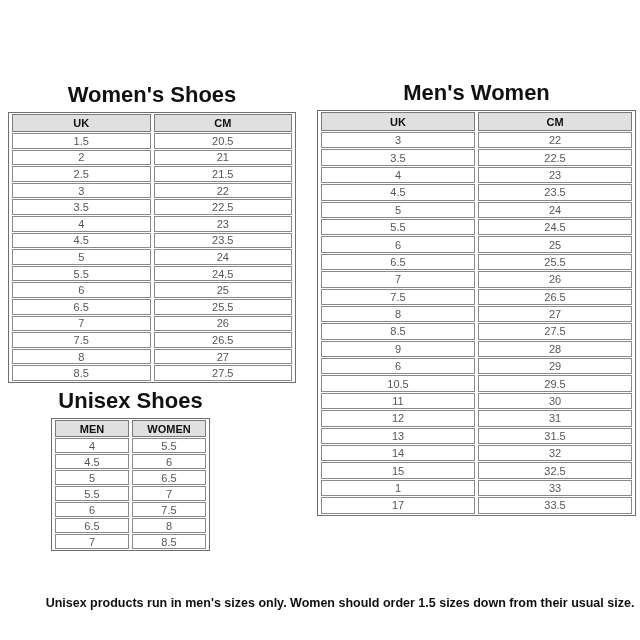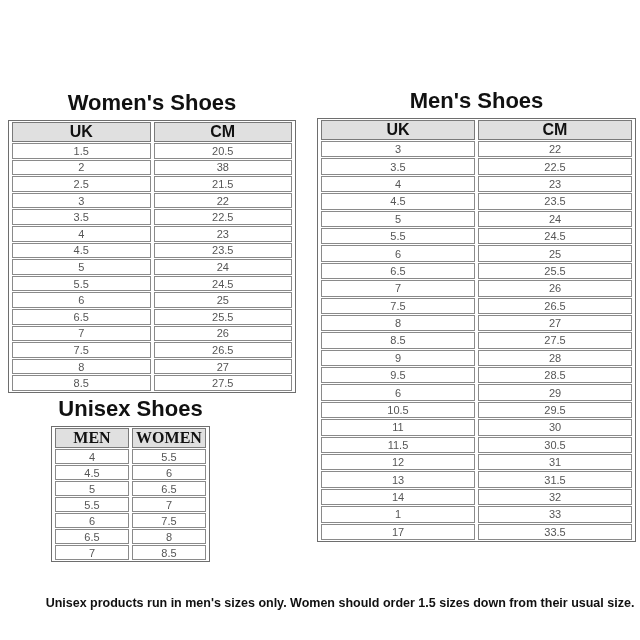--- a/index.html
+++ b/index.html
@@ -14,59 +14,59 @@
     height: 640px;
     background: #ffffff;
     overflow: hidden;
   }
   .block { position: absolute; }
   #women-block  { left: 8px;   top: 82px;  width: 288px; }
   #unisex-block { left: 51px;  top: 388px; width: 159px; }
   #men-block    { left: 317px; top: 80px;  width: 319px; }
 
   h2.title {
-    margin: 8px 0 4px 0;
+    margin: 0 0 4px 0;
     text-align: center;
     font-size: 22px;
     line-height: 26px;
     font-weight: bold;
     color: #111111;
     letter-spacing: 0px;
   }
   table.sizes {
     width: 100%;
     table-layout: fixed;
     background: #ffffff;
     border: 1px solid #6e6e6e;
     border-collapse: separate;
     border-spacing: 3px 1px;
   }
   table.sizes th {
     background: #e0e0e0;
     border: 1px solid #7a7a7a;
-    font-size: 16px;
+    font-size: 11px;
     font-weight: bold;
     color: #111111;
     text-align: center;
     padding: 0;
   }
   table.sizes td {
     background: #ffffff;
     border: 1px solid #8a8a8a;
     font-size: 11px;
     font-weight: normal;
     color: #565656;
     text-align: center;
     padding: 0;
   }
   #women-block  th { height: 16px; }
   #women-block  td { height: 13.6px; }
   #men-block    th { height: 17px; }
   #men-block    td { height: 14.4px; }
-  #unisex-block th { height: 15px; font-family: Liberation Serif, serif; }
+  #unisex-block th { height: 15px; }
   #unisex-block td { height: 13px; }
 
   #footer-note {
     position: absolute;
     left: 0;
     top: 595px;
     width: 640px;
     text-align: center;
     font-size: 12.5px;
     line-height: 16px;
@@ -89,21 +89,21 @@
           <th>CM</th>
         </tr>
       </thead>
       <tbody>
           <tr>
             <td>1.5</td>
             <td>20.5</td>
           </tr>
           <tr>
             <td>2</td>
-            <td>38</td>
+            <td>21</td>
           </tr>
           <tr>
             <td>2.5</td>
             <td>21.5</td>
           </tr>
           <tr>
             <td>3</td>
             <td>22</td>
           </tr>
           <tr>
@@ -190,21 +190,21 @@
           </tr>
           <tr>
             <td>7</td>
             <td>8.5</td>
           </tr>
         </tbody>
     </table>
   </div>
 
   <div class="block" id="men-block">
-    <h2 class="title">Men's Shoes</h2>
+    <h2 class="title">Men's Women</h2>
     <table class="sizes">
       <thead>
         <tr>
           <th>UK</th>
           <th>CM</th>
         </tr>
       </thead>
       <tbody>
           <tr>
             <td>3</td>
@@ -252,50 +252,46 @@
           </tr>
           <tr>
             <td>8.5</td>
             <td>27.5</td>
           </tr>
           <tr>
             <td>9</td>
             <td>28</td>
           </tr>
           <tr>
-            <td>9.5</td>
-            <td>28.5</td>
-          </tr>
-          <tr>
             <td>6</td>
             <td>29</td>
           </tr>
           <tr>
             <td>10.5</td>
             <td>29.5</td>
           </tr>
           <tr>
             <td>11</td>
             <td>30</td>
           </tr>
           <tr>
-            <td>11.5</td>
-            <td>30.5</td>
-          </tr>
-          <tr>
             <td>12</td>
             <td>31</td>
           </tr>
           <tr>
             <td>13</td>
             <td>31.5</td>
           </tr>
           <tr>
             <td>14</td>
             <td>32</td>
+          </tr>
+          <tr>
+            <td>15</td>
+            <td>32.5</td>
           </tr>
           <tr>
             <td>1</td>
             <td>33</td>
           </tr>
           <tr>
             <td>17</td>
             <td>33.5</td>
           </tr>
         </tbody>

